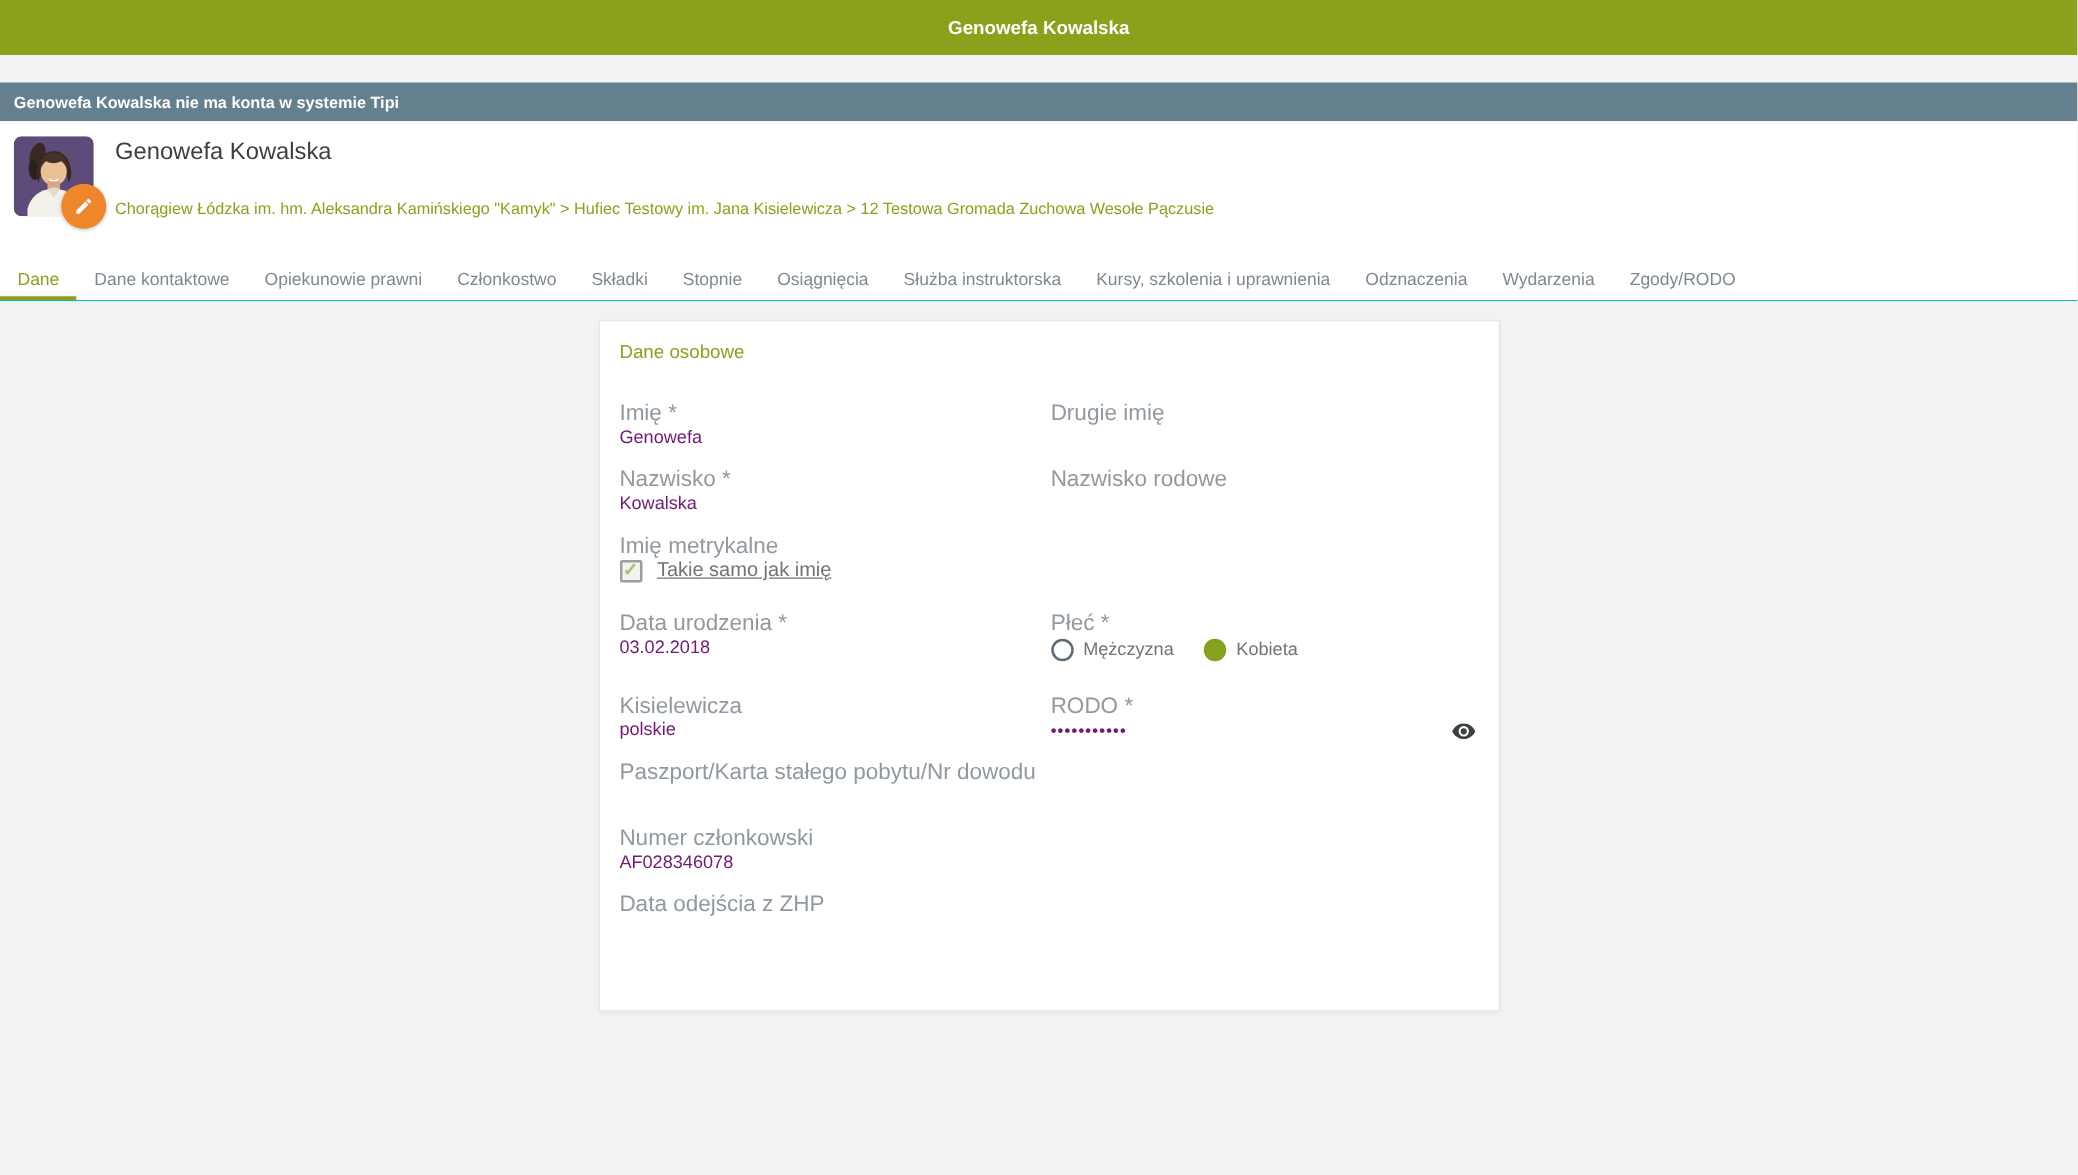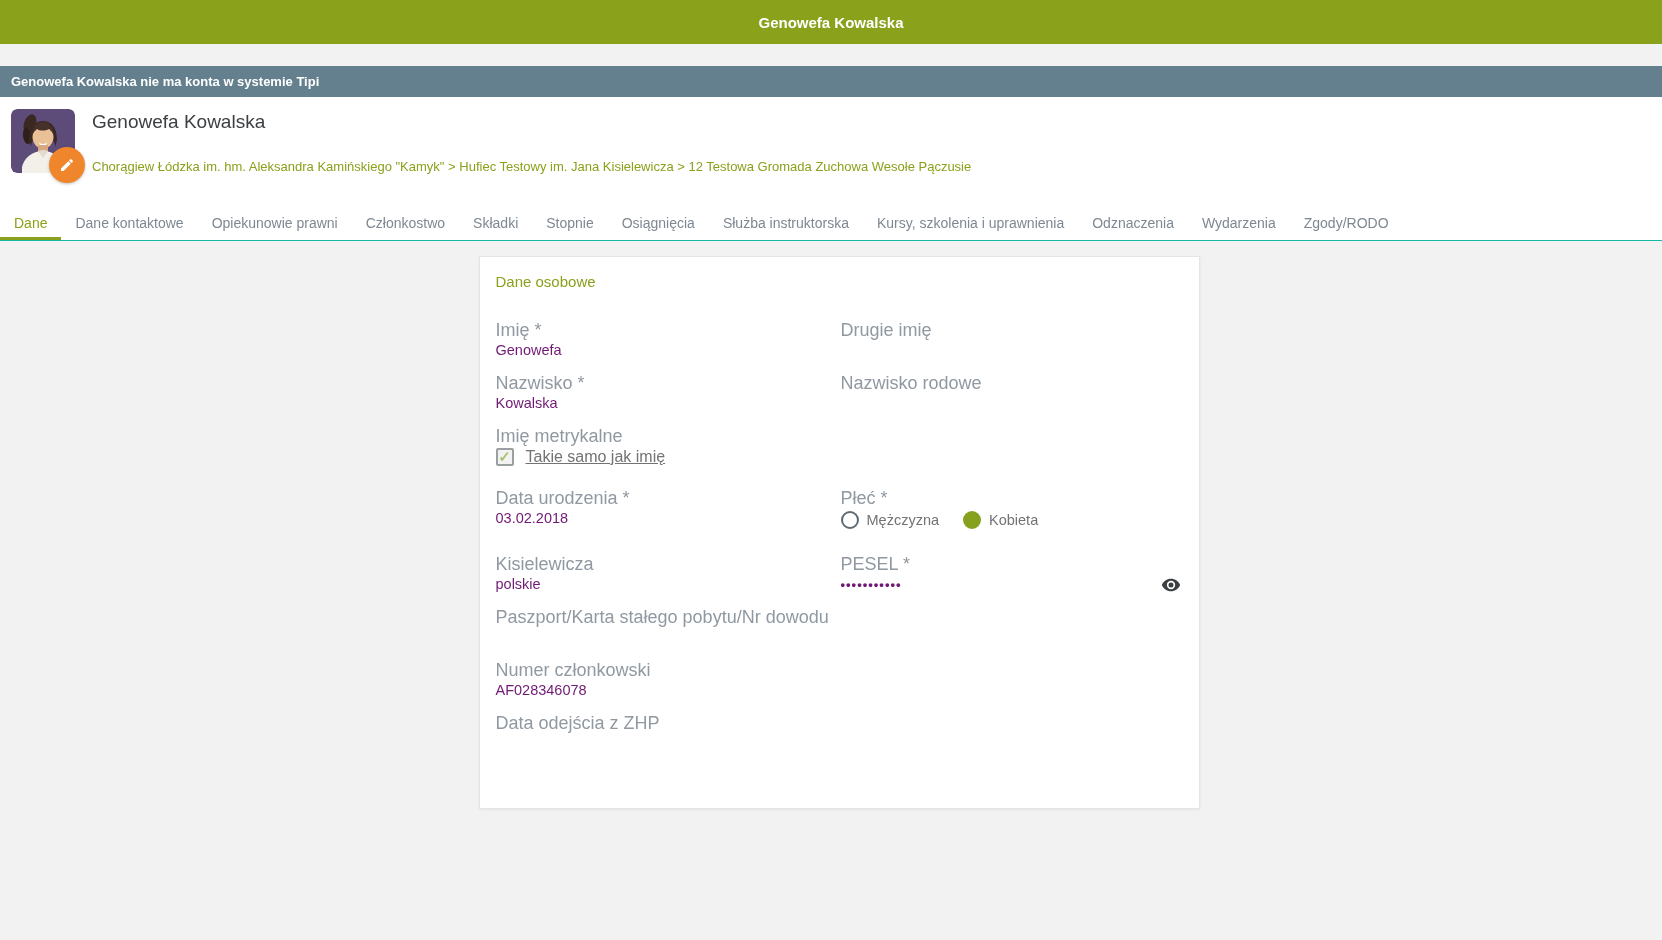--- a/index.html
+++ b/index.html
@@ -327,21 +327,21 @@
         </div>
       </div>
     </div>
 
     <div class="row">
       <div class="field">
         <div class="label"><span>Kisielewicza</span></div>
         <div class="value">polskie</div>
       </div>
       <div class="field">
-        <div class="label"><span>PESEL</span> <span class="req">*</span></div>
+        <div class="label"><span>RODO</span> <span class="req">*</span></div>
         <div class="value pesel-row">
           <span class="masked">•••••••••••</span>
           <span class="eye">
             <svg viewBox="0 0 24 24" width="20" height="20" fill="#3c4043">
               <path d="M12 4.5C7 4.5 2.7 7.6 1 12c1.7 4.4 6 7.5 11 7.5s9.3-3.1 11-7.5c-1.7-4.4-6-7.5-11-7.5zm0 12.5a5 5 0 1 1 0-10 5 5 0 0 1 0 10zm0-8a3 3 0 1 0 0 6 3 3 0 0 0 0-6z"></path>
             </svg>
           </span>
         </div>
       </div>
     </div>

